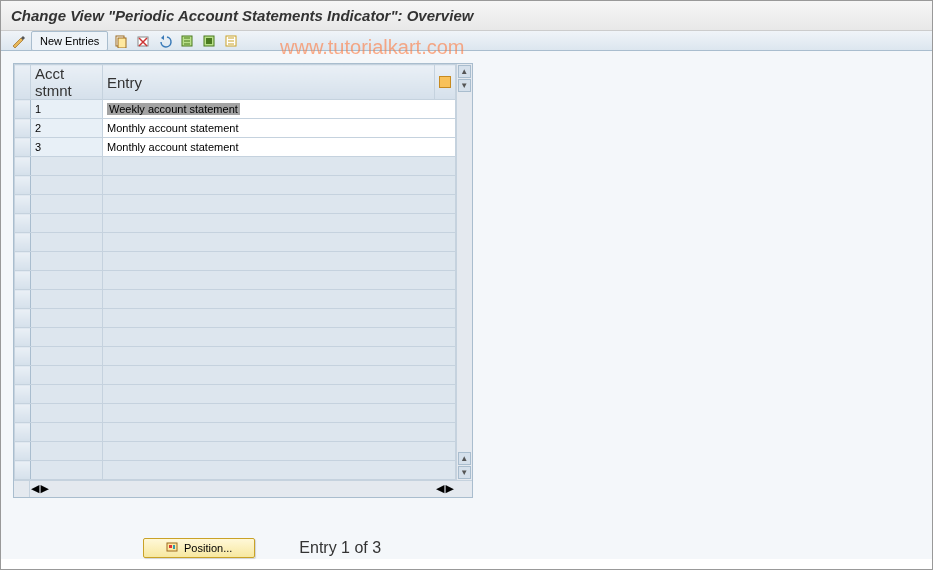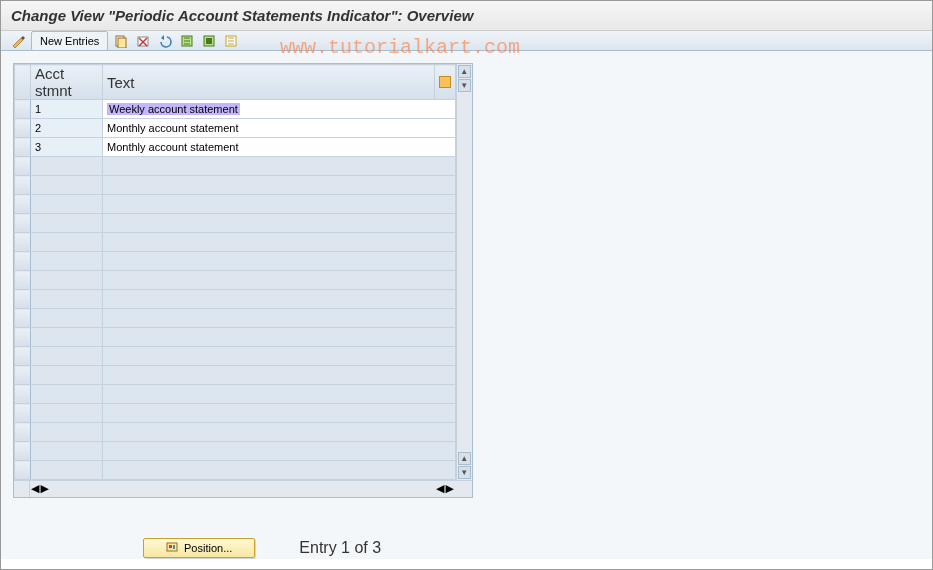--- a/index.html
+++ b/index.html
@@ -52,21 +52,21 @@
       height: 20px;
       display: flex;
       align-items: center;
     }
     .watermark {
       position: absolute;
       left: 280px;
       top: 36px;
       font-size: 20px;
       color: rgba(255, 120, 60, 0.6);
-      font-family: Liberation Mono, monospace;
+      font-family: Liberation Sans, sans-serif;
       pointer-events: none;
       z-index: 5;
     }
     .content-area {
       padding: 12px;
       background: #f4f7fa;
       height: calc(100% - 60px);
       position: relative;
     }
     .table-panel {
@@ -104,21 +104,21 @@
       background: linear-gradient(#eaf0f6, #d5e0eb);
       border-right: 1px solid #a9bdce;
     }
     .tbl td.acct-cell {
       background: #e8f0f7;
     }
     .tbl td.text-cell-filled {
       background: #fff;
     }
     .selected-text {
-      background: #c4b5fd;
+      background: #a3a3a3;
       display: inline-block;
       padding: 0 2px;
     }
     .tbl td.empty-cell {
       background: #dde6ee;
     }
     .vscroll {
       width: 17px;
       background: #e4e9ef;
       border-left: 1px solid #c5d2de;
@@ -238,21 +238,21 @@
 <div class="watermark">www.tutorialkart.com</div>
 
 <div class="content-area">
   <div class="table-panel">
     <div class="table-wrap">
       <table class="tbl">
         <thead>
           <tr>
             <th class="sel-col"></th>
             <th class="col-acct">Acct stmnt</th>
-            <th class="col-text">Text</th>
+            <th class="col-text">Entry</th>
             <th class="col-cfg"><span class="cfg-icon"></span></th>
           </tr>
         </thead>
         <tbody id="tbody">
             <tr>
               <td class="sel-cell"></td>
               <td class="acct-cell">1</td>
               <td class="text-cell-filled" colspan="2"><span class="selected-text">Weekly account statement</span></td>
             </tr>
             <tr>

